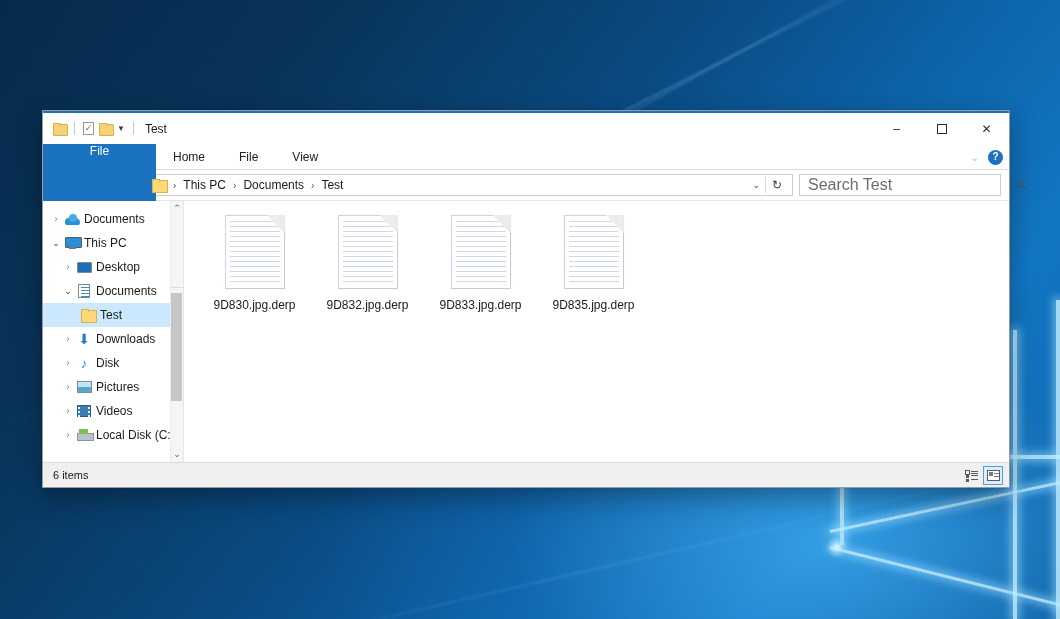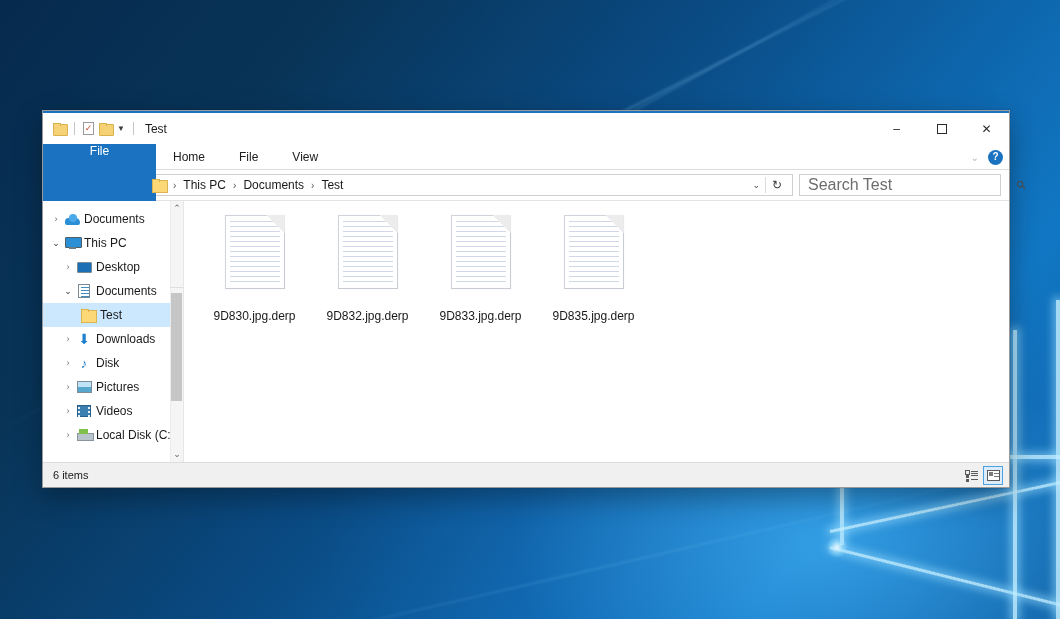--- a/index.html
+++ b/index.html
@@ -249,21 +249,21 @@
     background:#ffffff;
     clip-path:polygon(100% 0, 100% 100%, 0 0);
   }
   .fileicon .foldtri {
     position:absolute; right:-1px; top:-1px; width:18px; height:18px;
     background:#ececec;
     clip-path:polygon(0 0, 100% 100%, 100% 0);
     border:none;
   }
   .filename {
-    margin-top:20px; font-size:12px; color:#1a1a1a; text-align:center; white-space:nowrap;
+    margin-top:9px; font-size:12px; color:#1a1a1a; text-align:center; white-space:nowrap;
   }
 
   
   #statusbar {
     height:25px; flex:0 0 auto; background:#f0f0f0; border-top:1px solid #dcdcdc;
     display:flex; align-items:center; padding:0 6px 0 10px; font-size:11px; color:#1a1a1a;
   }
   #statusbar .spacer { flex:1 1 auto; }
   .viewbtn {
     width:20px; height:19px; display:flex; align-items:center; justify-content:center;

